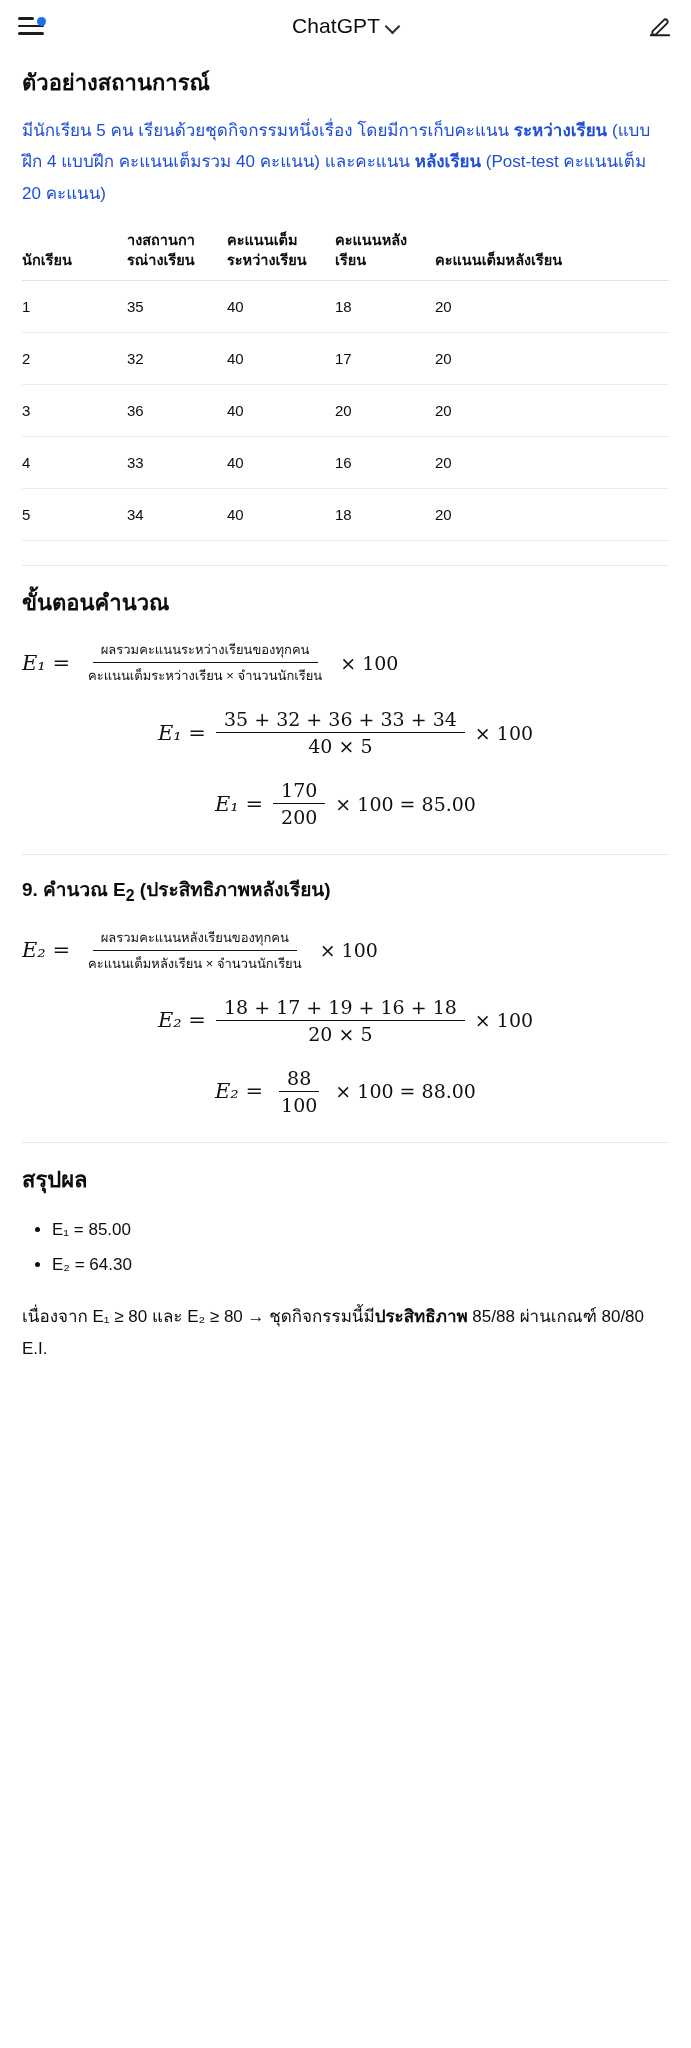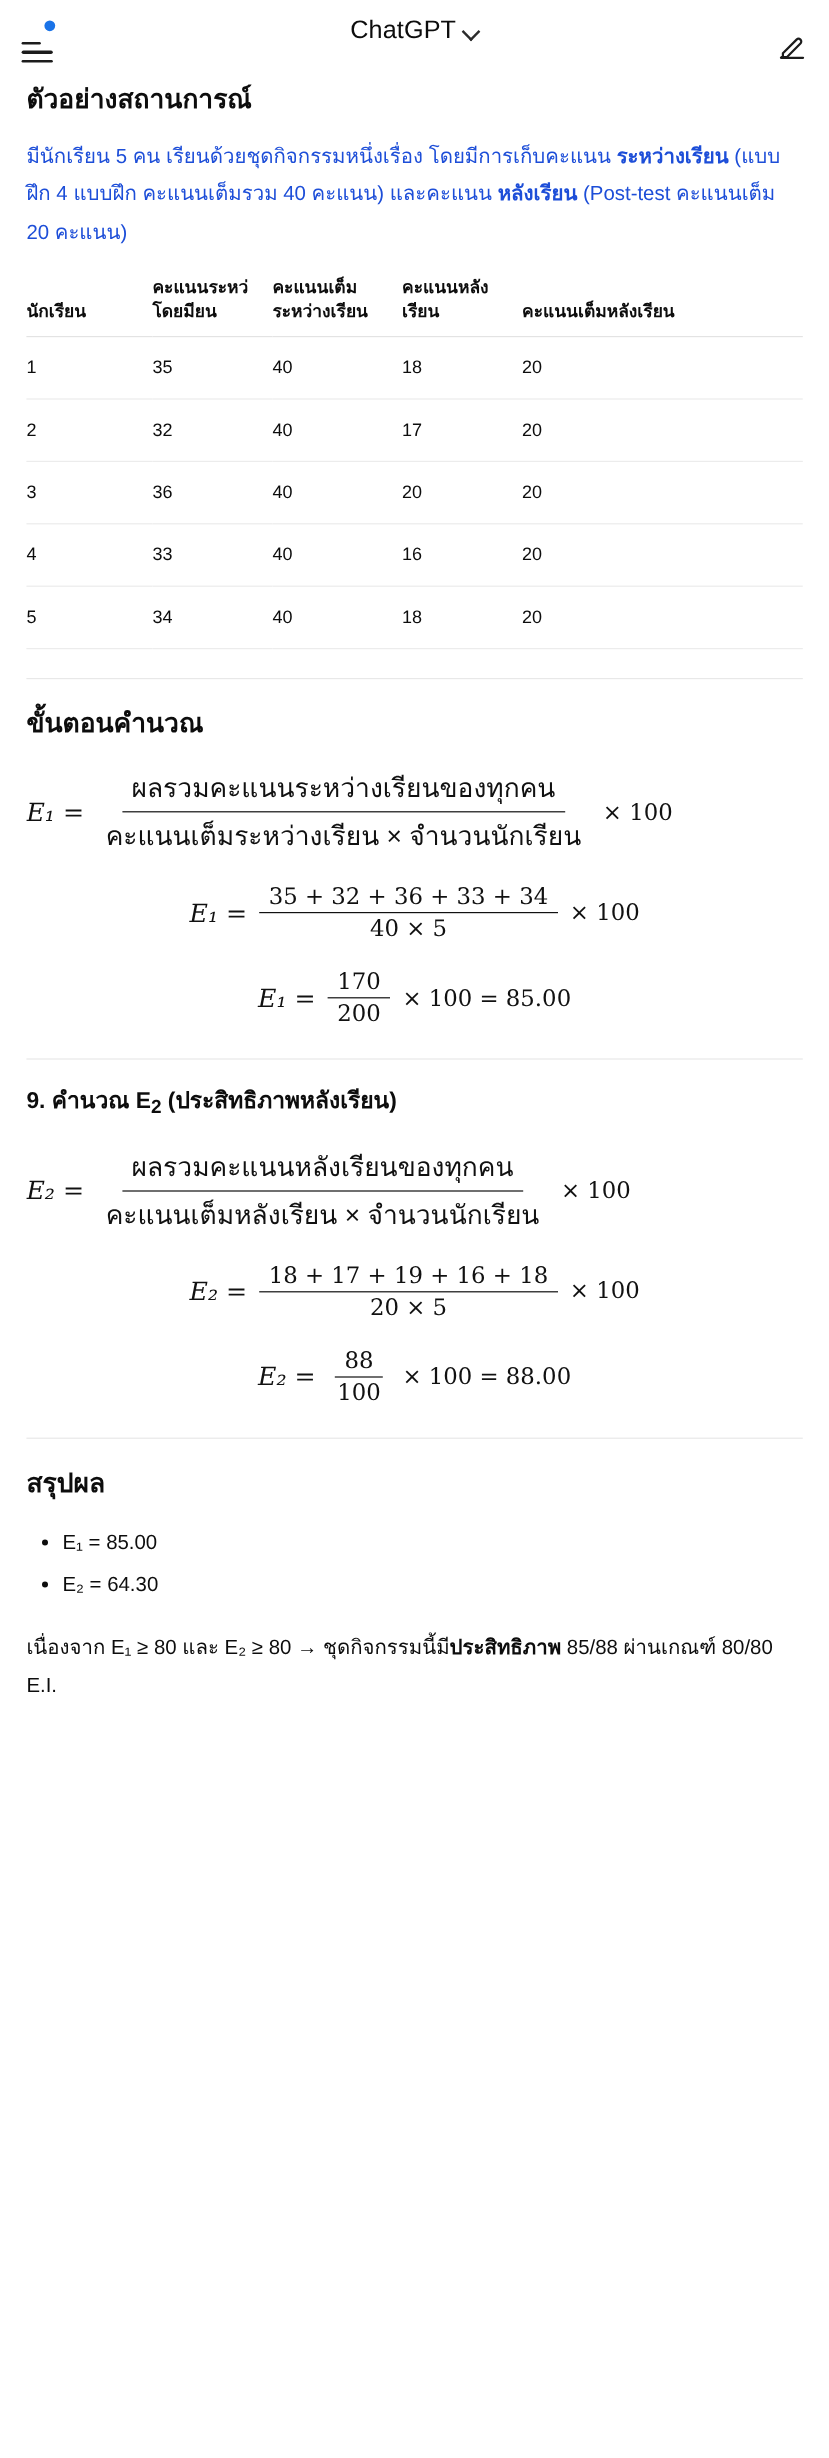--- a/index.html
+++ b/index.html
@@ -7,21 +7,21 @@
     margin: 0; padding: 0;
     background: #ffffff;
     font-family: "Liberation Sans", "DejaVu Sans", sans-serif;
   }
   body { width: 691px; min-height: 2048px; color: #0d0d0d; }
 
   
   .topbar {
     height: 52px;
     display: flex;
-    align-items: flex-end;
+    align-items: center;
     padding: 0 18px;
     position: relative;
   }
   .menu-icon { width: 26px; display: flex; flex-direction: column; gap: 5px; cursor: pointer; }
   .menu-icon .bar { height: 2.5px; background: #1c1c1c; border-radius: 2px; }
   .menu-icon .bar.short { width: 16px; }
   .menu-icon .bar.long  { width: 26px; }
   .menu-dot {
     position: absolute; left: 37px; top: 17px;
     width: 9px; height: 9px; border-radius: 50%;
@@ -97,21 +97,21 @@
   .mathrow.lead { justify-content: flex-start; }
   .lhs { font-size: 21px; font-style: italic; white-space: nowrap; }
   .frac {
     display: inline-flex; flex-direction: column; align-items: center;
     vertical-align: middle;
   }
   .frac .num, .frac .den {
     padding: 2px 8px; white-space: nowrap; text-align: center;
   }
   .frac .num { border-bottom: 1.3px solid #111; }
-  .thai-f { font-family: "Liberation Sans", sans-serif; font-size: 22px; }
+  .thai-f { font-family: "Liberation Sans", sans-serif; font-size: 13px; }
   .num-f  { font-size: 19px; }
   .tail { font-size: 19px; white-space: nowrap; }
   .overflow-row { overflow: hidden; }
 
   
   ul.summary {
     margin: 6px 0 18px 0; padding-left: 30px;
   }
   ul.summary li {
     font-size: 17px; line-height: 2.1; color: #0d0d0d;
@@ -153,21 +153,21 @@
     <colgroup>
         <col class="c0">
         <col class="c1">
         <col class="c2">
         <col class="c3">
         <col>
       </colgroup>
     <thead>
       <tr>
         <th>นักเรียน</th>
-        <th>คะแนนระหว่โดยมียน</th>
+        <th>างสถานการณ่างเรียน</th>
         <th>คะแนนเต็มระหว่างเรียน</th>
         <th>คะแนนหลังเรียน</th>
         <th>คะแนนเต็มหลังเรียน</th>
       </tr>
     </thead>
     <tbody>
       <tr>
         <td>1</td>
         <td>35</td>
         <td>40</td>

